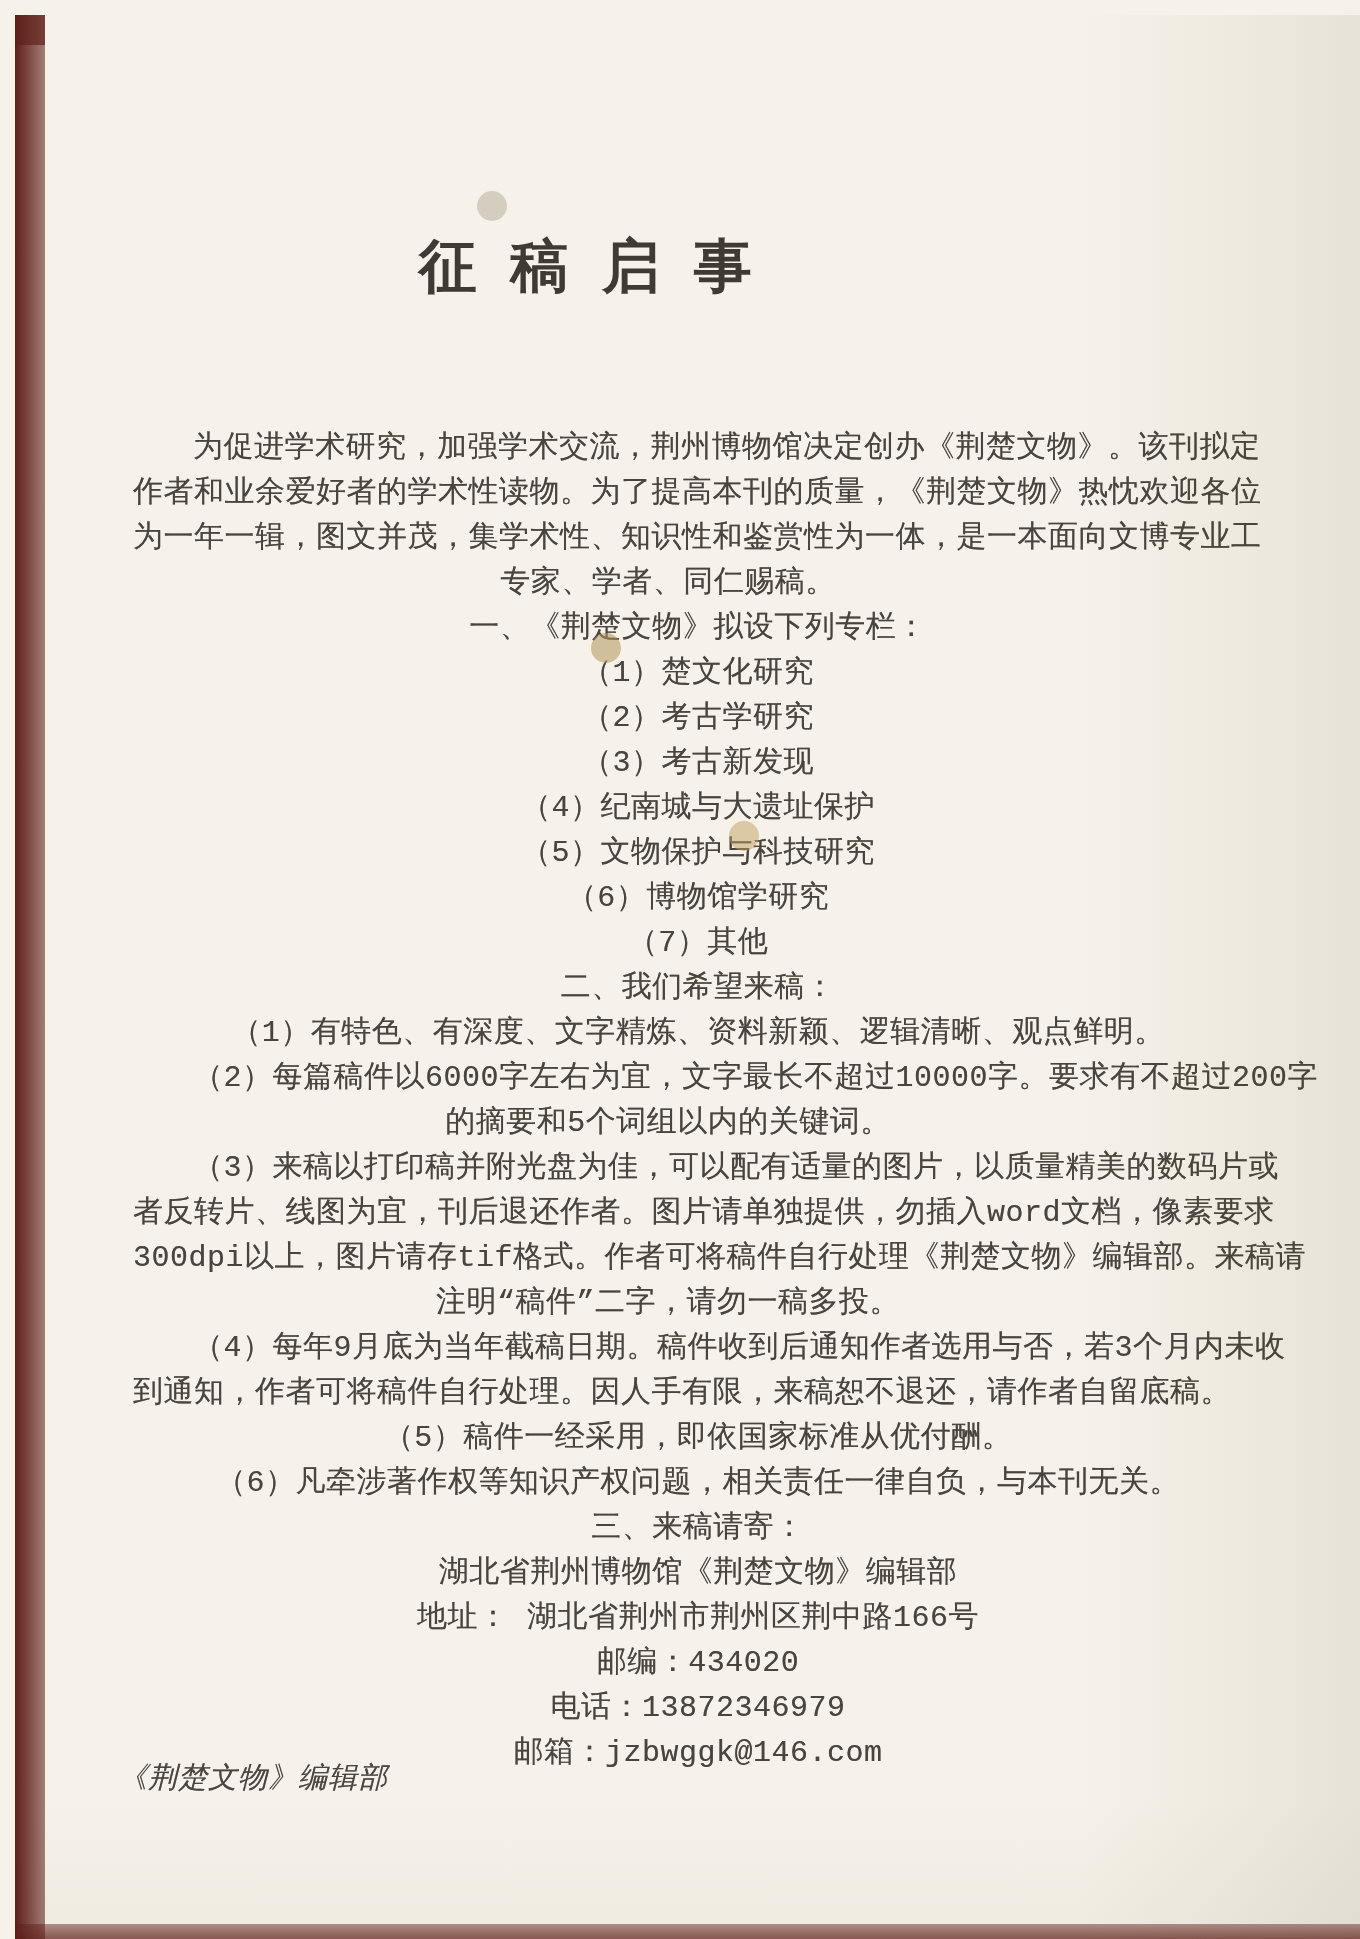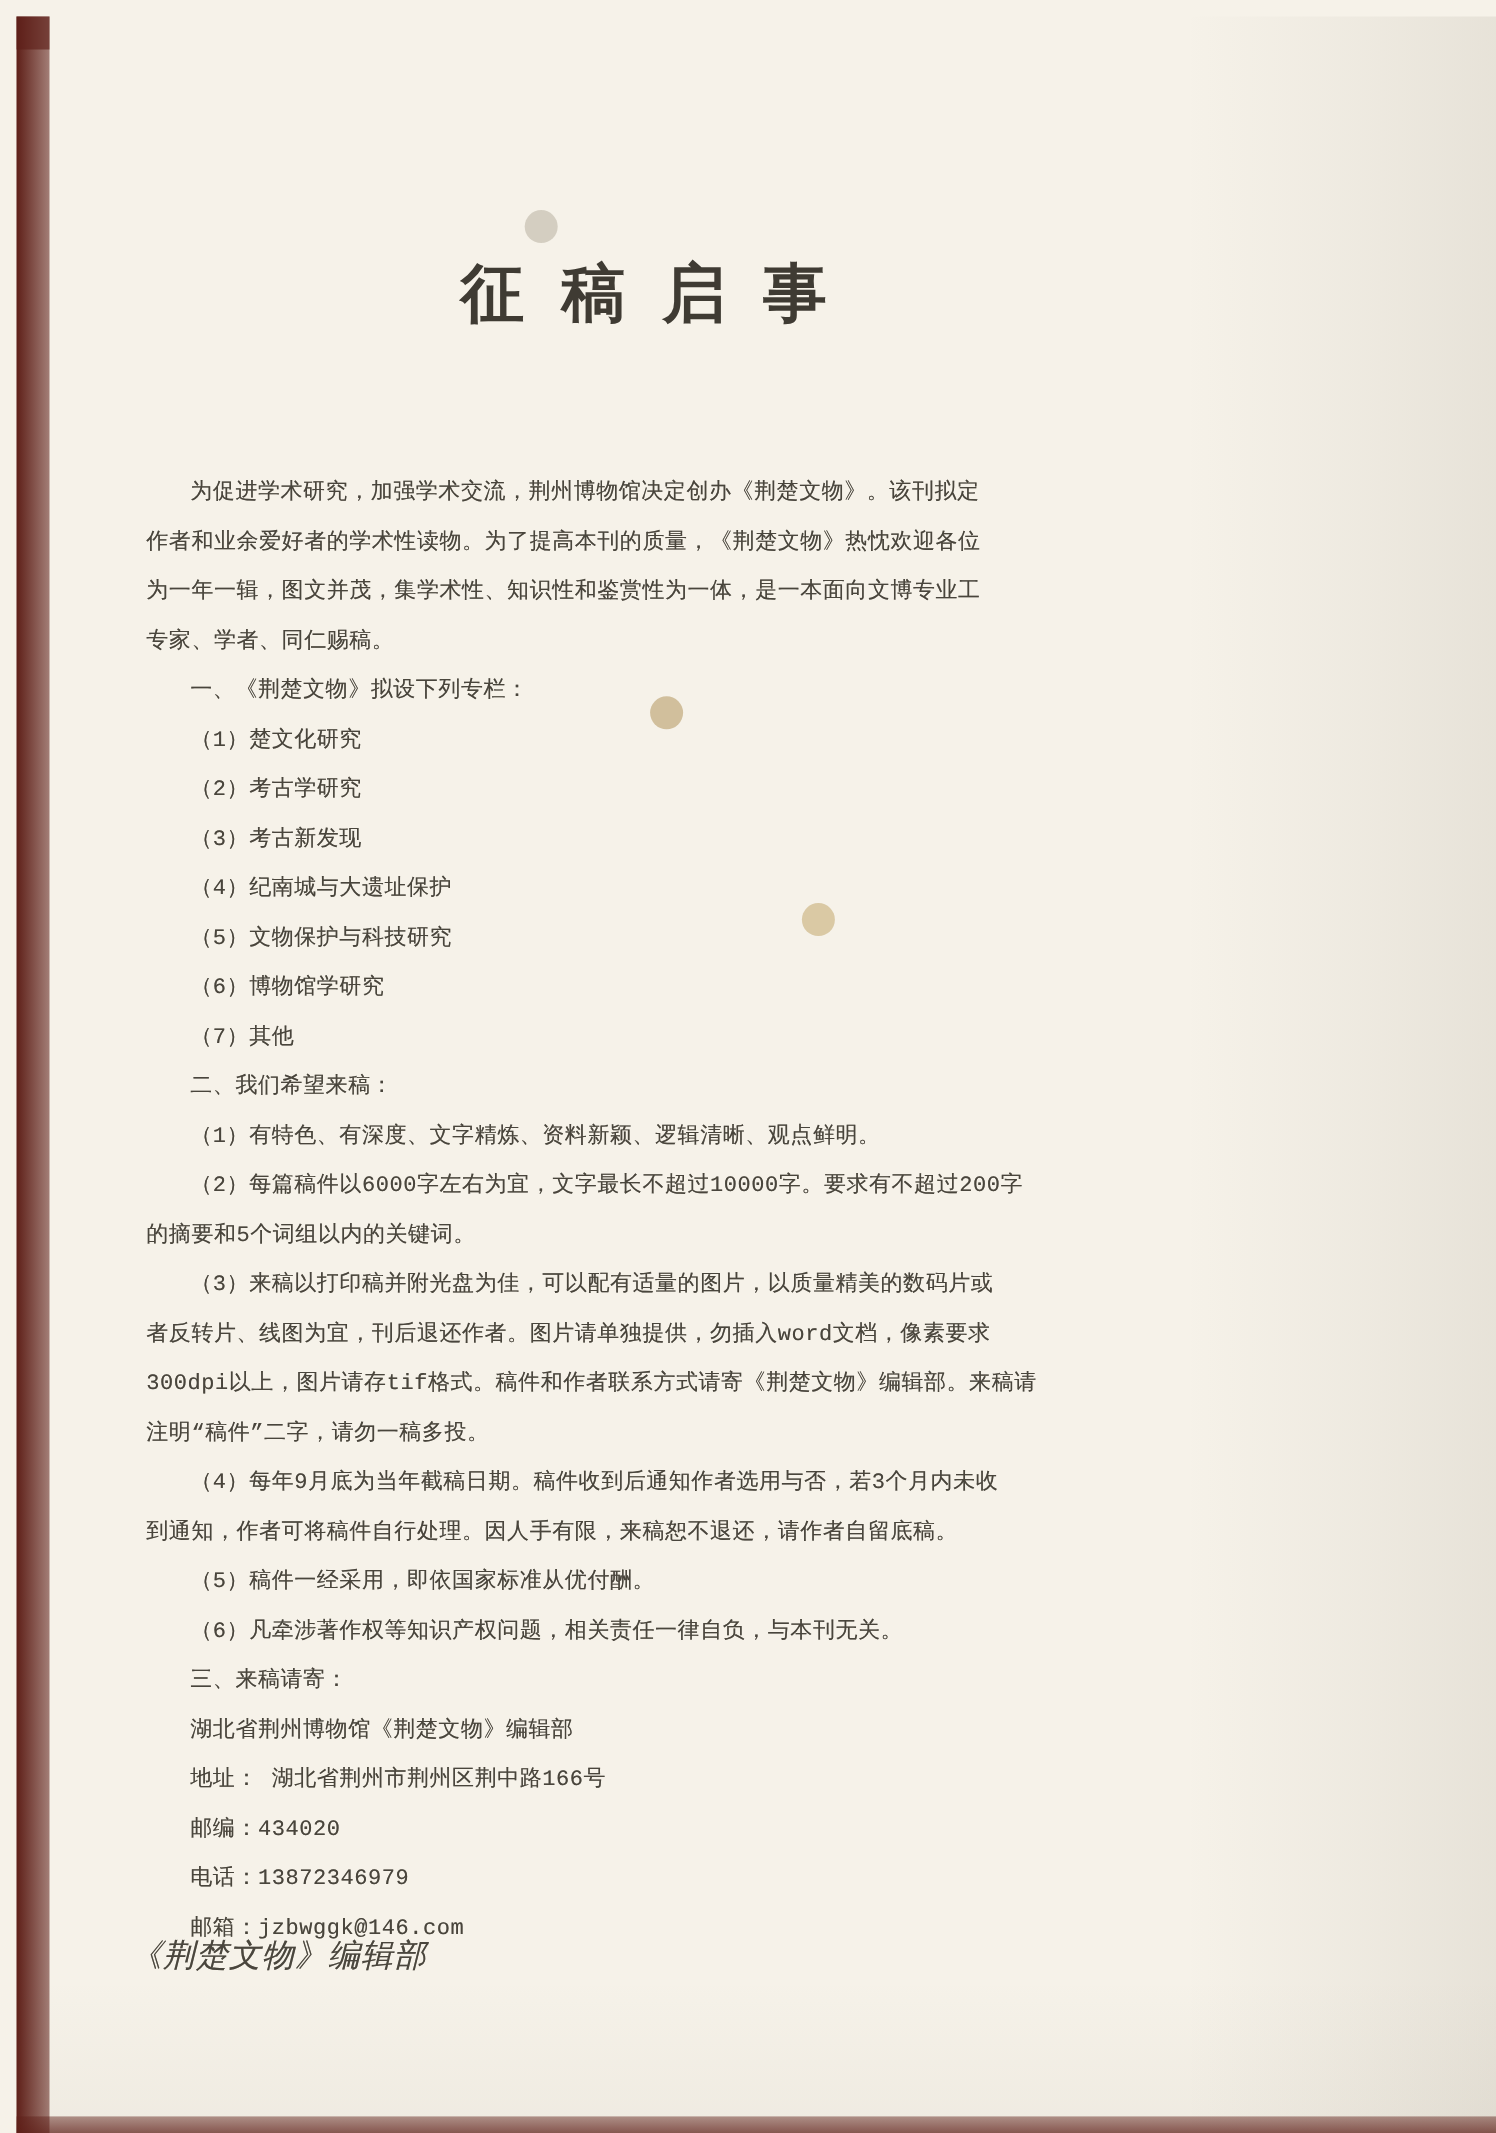--- a/index.html
+++ b/index.html
@@ -40,24 +40,25 @@
     text-align:center;
     font-size:58px;
     font-weight:bold;
     letter-spacing:0.58em;
     color:#3f3b33;
     transform:translateX(-42px);
   }
   .content{
     position:absolute;
     left:88px;top:381px;width:1130px;
-    font-size:20px;
+    font-size:30px;
     color:var(--ink);
     text-shadow:0 0 0.5px rgba(73,69,60,0.55);
     letter-spacing:0.5px;
+    text-align:center;
   }
   .content .line{
     height:45px;
     line-height:45px;
     white-space:nowrap;
   }
   .content .line.indent{ text-indent:2em; }
   .footer-sign{
     position:absolute;
     left:88px;top:1728px;width:1130px;
@@ -97,21 +98,21 @@
       <div class="line indent">（4）纪南城与大遗址保护</div>
       <div class="line indent">（5）文物保护与科技研究</div>
       <div class="line indent">（6）博物馆学研究</div>
       <div class="line indent">（7）其他</div>
       <div class="line indent">二、我们希望来稿：</div>
       <div class="line indent">（1）有特色、有深度、文字精炼、资料新颖、逻辑清晰、观点鲜明。</div>
       <div class="line indent">（2）每篇稿件以6000字左右为宜，文字最长不超过10000字。要求有不超过200字</div>
       <div class="line">的摘要和5个词组以内的关键词。</div>
       <div class="line indent">（3）来稿以打印稿并附光盘为佳，可以配有适量的图片，以质量精美的数码片或</div>
       <div class="line">者反转片、线图为宜，刊后退还作者。图片请单独提供，勿插入word文档，像素要求</div>
-      <div class="line">300dpi以上，图片请存tif格式。稿件和作者联系方式请寄《荆楚文物》编辑部。来稿请</div>
+      <div class="line">300dpi以上，图片请存tif格式。作者可将稿件自行处理《荆楚文物》编辑部。来稿请</div>
       <div class="line">注明“稿件”二字，请勿一稿多投。</div>
       <div class="line indent">（4）每年9月底为当年截稿日期。稿件收到后通知作者选用与否，若3个月内未收</div>
       <div class="line">到通知，作者可将稿件自行处理。因人手有限，来稿恕不退还，请作者自留底稿。</div>
       <div class="line indent">（5）稿件一经采用，即依国家标准从优付酬。</div>
       <div class="line indent">（6）凡牵涉著作权等知识产权问题，相关责任一律自负，与本刊无关。</div>
       <div class="line indent">三、来稿请寄：</div>
       <div class="line indent">湖北省荆州博物馆《荆楚文物》编辑部</div>
       <div class="line indent">地址：  湖北省荆州市荆州区荆中路166号</div>
       <div class="line indent">邮编：434020</div>
       <div class="line indent">电话：13872346979</div>

